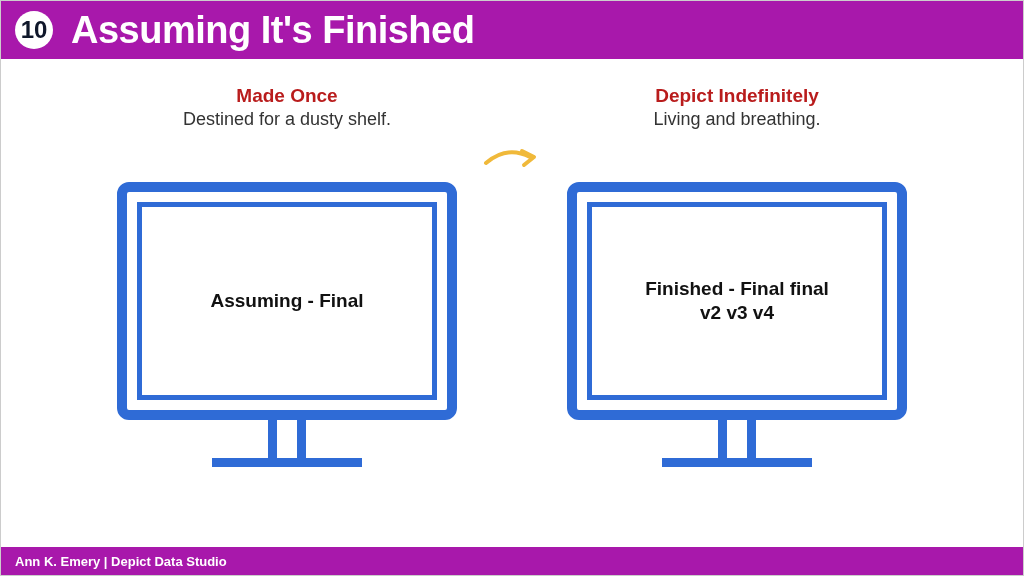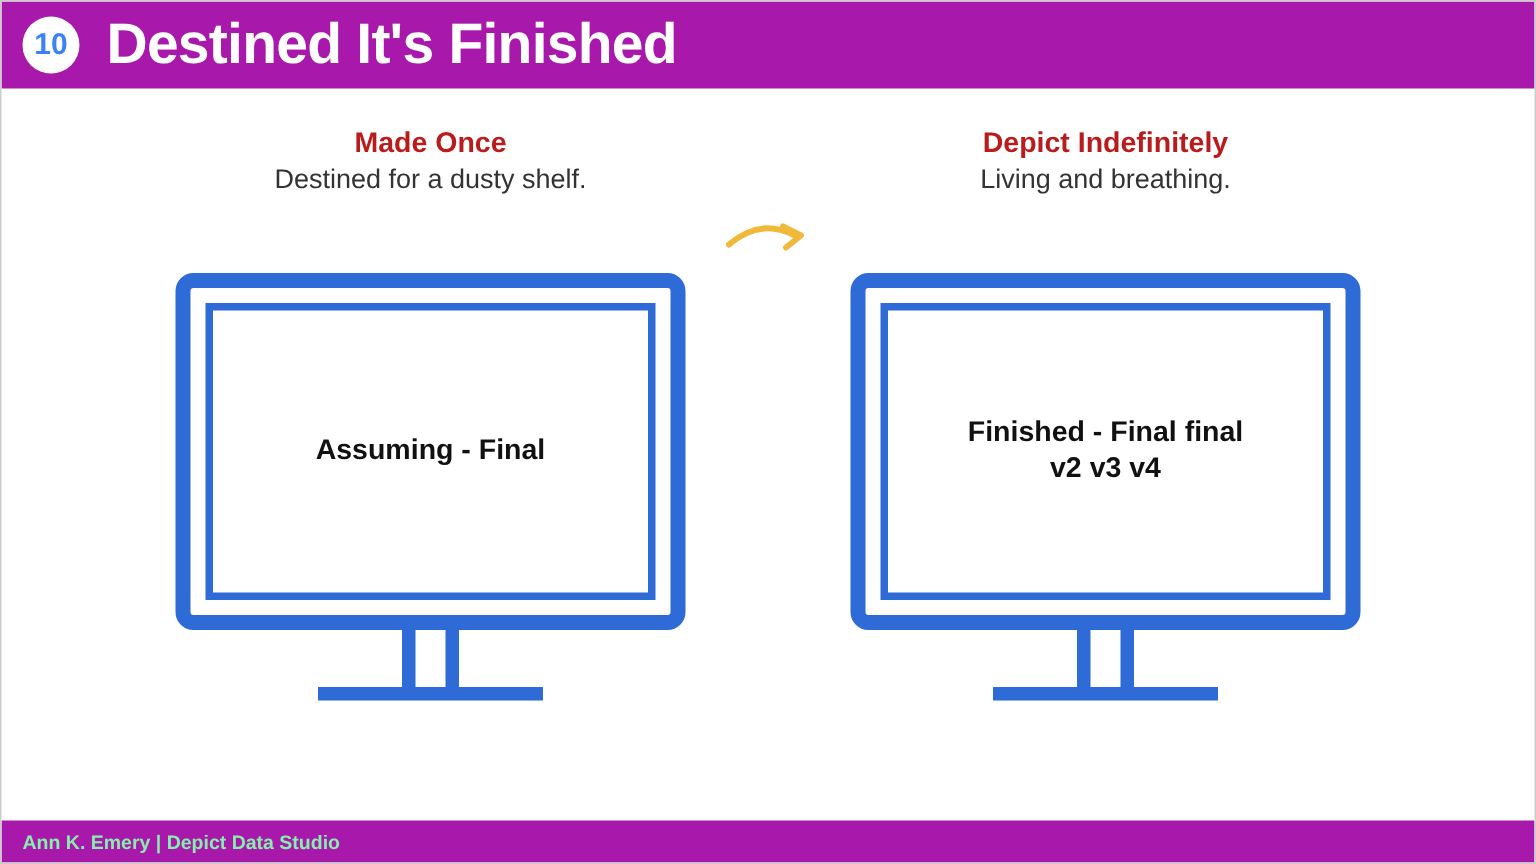--- a/index.html
+++ b/index.html
@@ -19,23 +19,23 @@
       padding: 0 14px;
     }
     .badge {
       width: 38px;
       height: 38px;
       background: #fff;
       border-radius: 50%;
       display: flex;
       align-items: center;
       justify-content: center;
-      color: #3b82f6;
+      color: #0f172a;
       font-weight: 900;
-      font-size: 20px;
+      font-size: 24px;
       margin-right: 18px;
       flex-shrink: 0;
     }
     .title {
       color: #fff;
       font-size: 38px;
       font-weight: 900;
       letter-spacing: -0.5px;
     }
     .content {
@@ -121,36 +121,36 @@
       width: 60px;
       height: 30px;
     }
     .footer {
       position: absolute;
       bottom: 0;
       left: 0;
       right: 0;
       height: 28px;
       background: #a818ab;
-      color: #86efac;
+      color: #ffffff;
       font-size: 13px;
       font-weight: 700;
       display: flex;
       align-items: center;
       padding: 0 14px;
     }
   </style>
 </head>
 <body>
 
 <div class="header">
   <div class="badge">
     <span>10</span>
   </div>
-  <div class="title">Destined It's Finished</div>
+  <div class="title">Assuming It's Finished</div>
 </div>
 
 <div class="content">
 
   <div class="col">
     <div class="col-title">Made Once</div>
     <div class="col-sub">Destined for a dusty shelf.</div>
     <div class="monitor-wrap">
       <div class="monitor-outer">
         <div class="monitor-inner">

